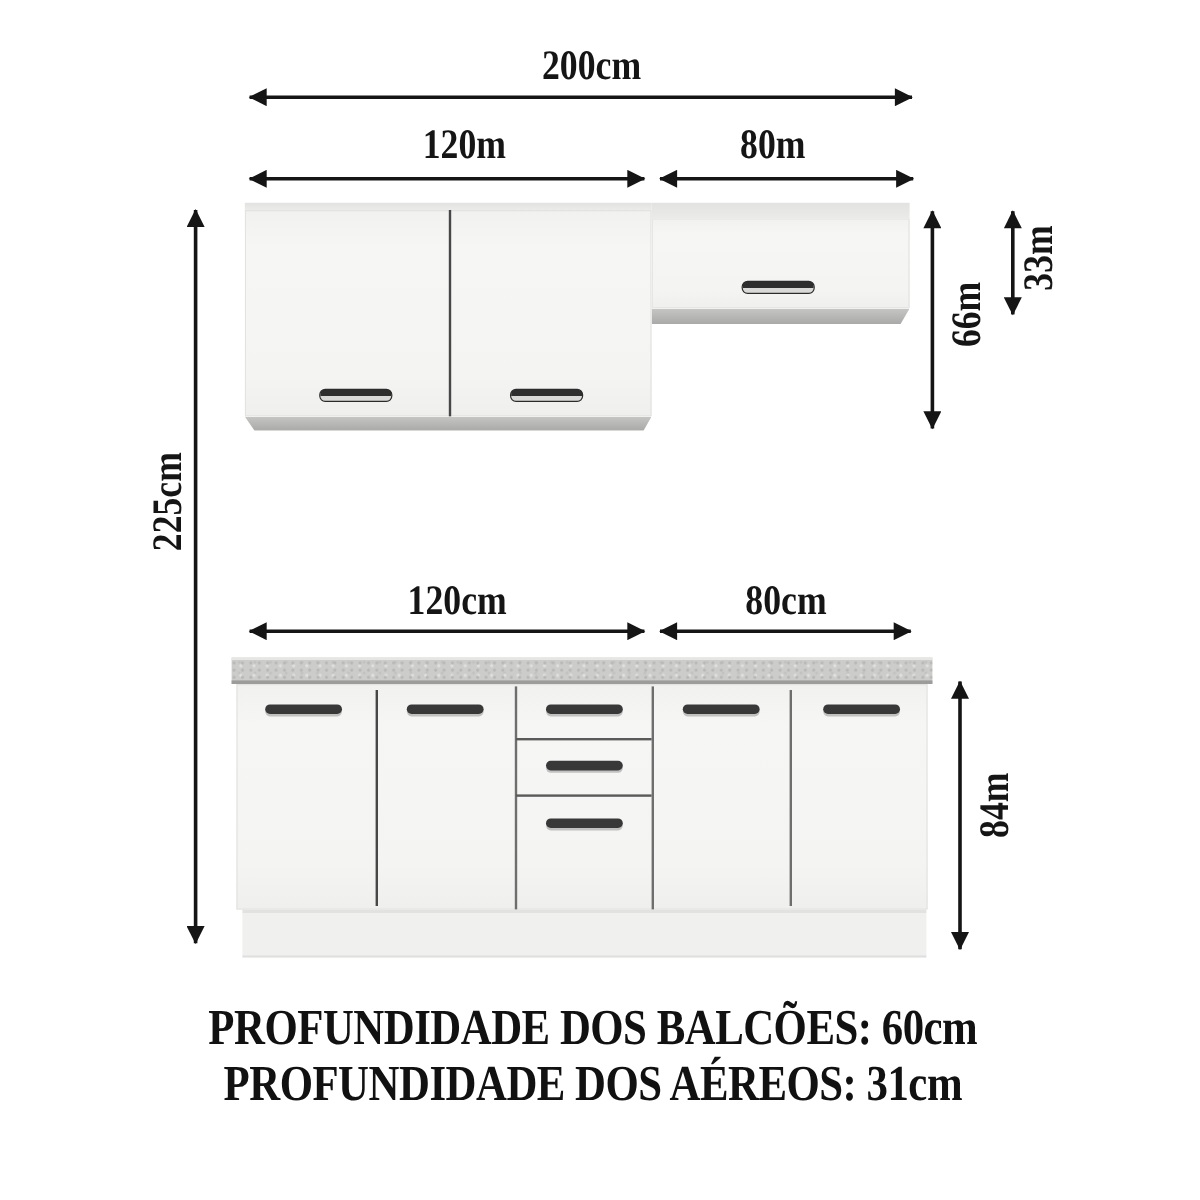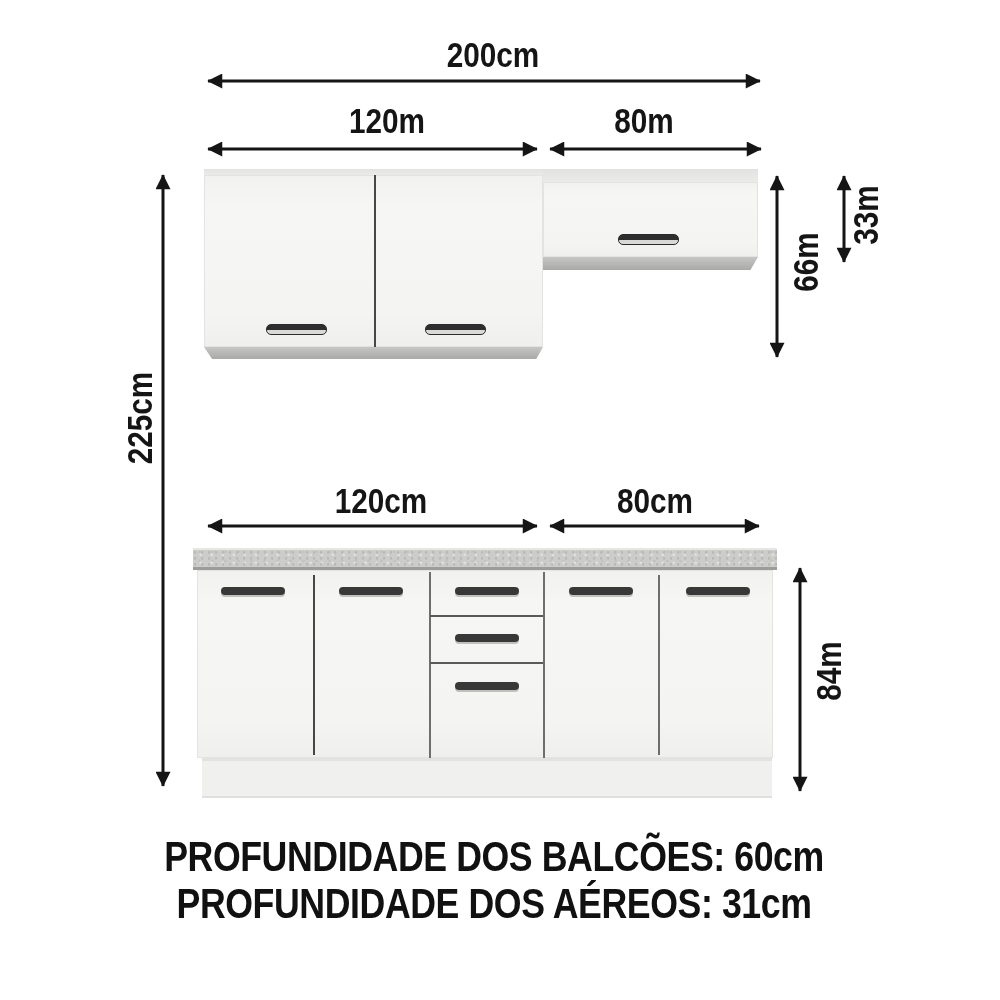--- a/index.html
+++ b/index.html
@@ -1,18 +1,18 @@
 <!DOCTYPE html>
 <html><head>
 <meta charset="utf-8">
 <style>
   html,body{margin:0;padding:0;background:#ffffff;}
   #canvas{
     position:relative;width:1000px;height:1000px;background:#ffffff;overflow:hidden;
-    font-family:Liberation Sans, sans-serif;color:#151515;
+    font-family:Liberation Serif, serif;color:#151515;
   }
   .abs{position:absolute;}
   
   .dim-label{
     position:absolute;text-align:center;font-size:35px;font-weight:600;
     line-height:38px;white-space:nowrap;color:#151515;
     transform:scaleX(0.85);transform-origin:center;
   }
   .dim-label.vert{transform:rotate(-90deg) scaleX(0.85);}
   

